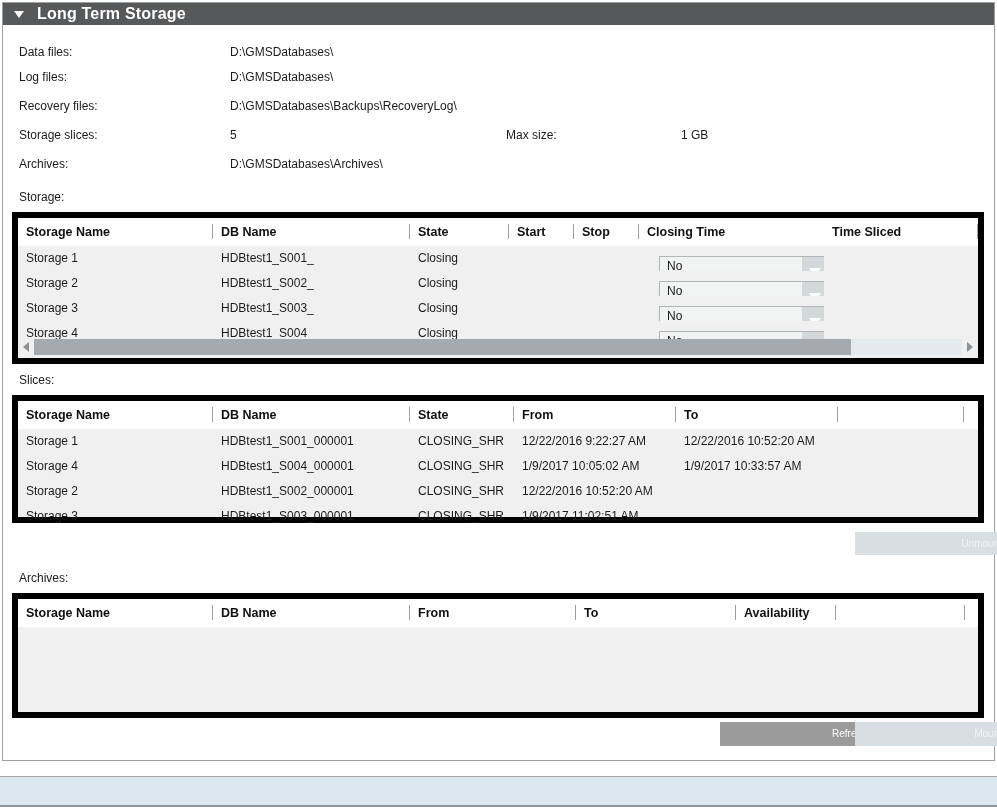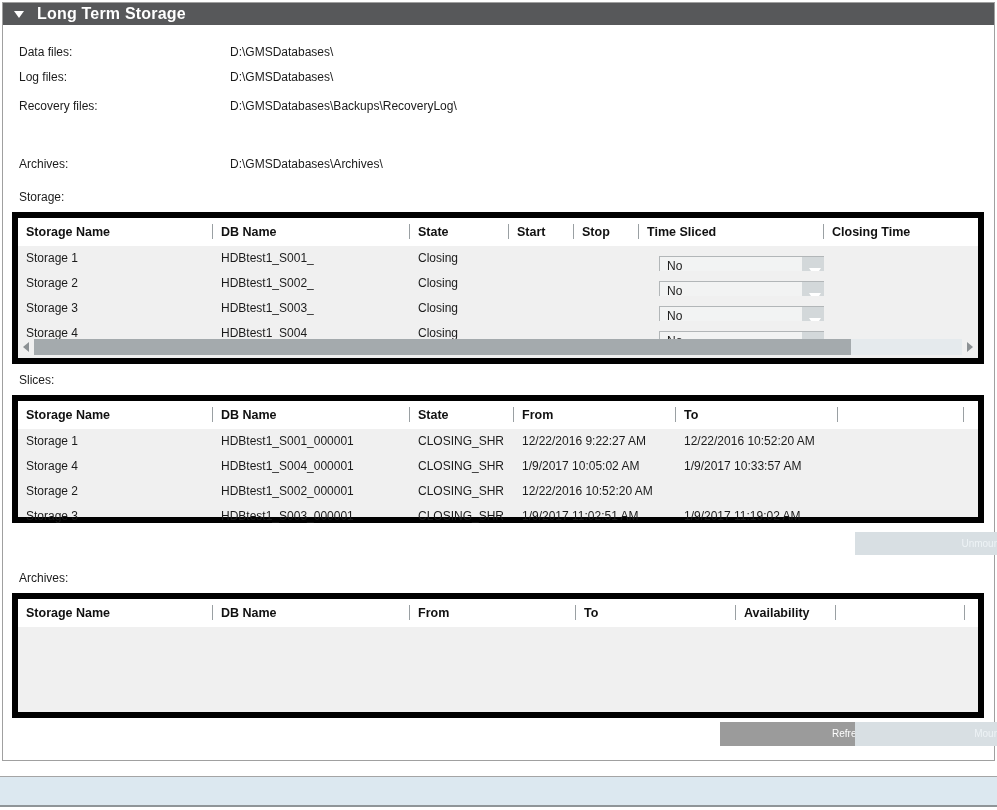--- a/index.html
+++ b/index.html
@@ -56,36 +56,42 @@
     <span class="fvalue">D:\GMSDatabases\</span>
   </div>
   <div class="frow" style="top:65px;">
     <span class="flabel">Log files:</span>
     <span class="fvalue">D:\GMSDatabases\</span>
   </div>
   <div class="frow" style="top:94px;">
     <span class="flabel">Recovery files:</span>
     <span class="fvalue">D:\GMSDatabases\Backups\RecoveryLog\</span>
   </div>
+  <div class="frow" style="top:123px;">
+    <span class="flabel">Storage slices:</span>
+    <span class="fvalue">5</span>
+    <span class="flabel2">Max size:</span>
+    <span class="fvalue2">1 GB</span>
+  </div>
   <div class="frow" style="top:152px;">
     <span class="flabel">Archives:</span>
     <span class="fvalue">D:\GMSDatabases\Archives\</span>
   </div>
 
   <div class="seclabel" style="top:185px;">Storage:</div>
 
   <div class="table" style="top:209px;height:152px;">
     <div class="thead storage-grid">
       <div class="thead-cell hsep">Storage Name</div>
       <div class="thead-cell hsep">DB Name</div>
       <div class="thead-cell hsep">State</div>
       <div class="thead-cell hsep">Start</div>
       <div class="thead-cell hsep">Stop</div>
+      <div class="thead-cell">Closing Time</div>
       <div class="thead-cell hsep">Time Sliced</div>
-      <div class="thead-cell">Closing Time</div>
     </div>
     <div id="storage-body">
         <div class="trow storage-grid">
           <div class="tcell">Storage 1</div>
           <div class="tcell">HDBtest1_S001_</div>
           <div class="tcell">Closing</div>
           <div class="tcell"></div>
           <div class="tcell"></div>
           <div class="tcell">
             <div class="combobox">
@@ -192,21 +198,20 @@
           <div class="tcell">CLOSING_SHR</div>
           <div class="tcell">12/22/2016 10:52:20 AM</div>
           <div class="tcell"></div>
           <div class="tcell"></div>
         </div>
         <div class="trow slices-grid">
           <div class="tcell">Storage 3</div>
           <div class="tcell">HDBtest1_S003_000001</div>
           <div class="tcell">CLOSING_SHR</div>
           <div class="tcell">1/9/2017 11:02:51 AM</div>
-          <div class="tcell">1/9/2017 11:19:02 AM</div>
           <div class="tcell"></div>
           <div class="tcell"></div>
         </div>
       </div>
   </div>
 
   <div class="btn btn-disabled" style="left:852px;top:529px;height:23px;line-height:23px;">Unmount</div>
 
   <div class="seclabel" style="top:566px;">Archives:</div>
 

